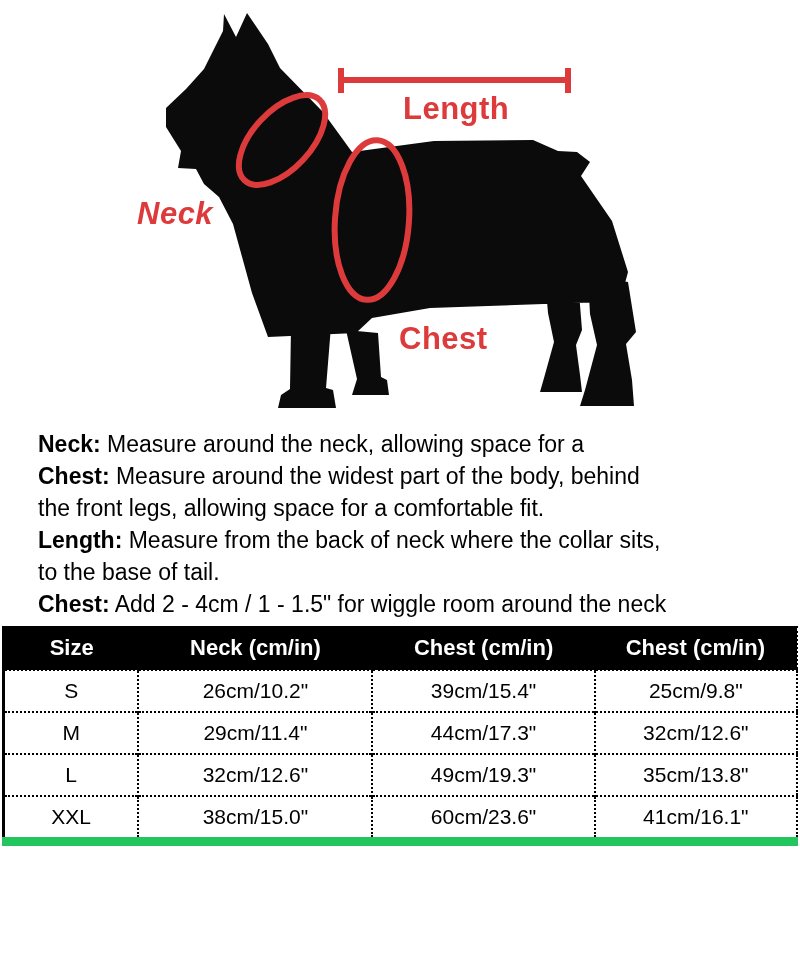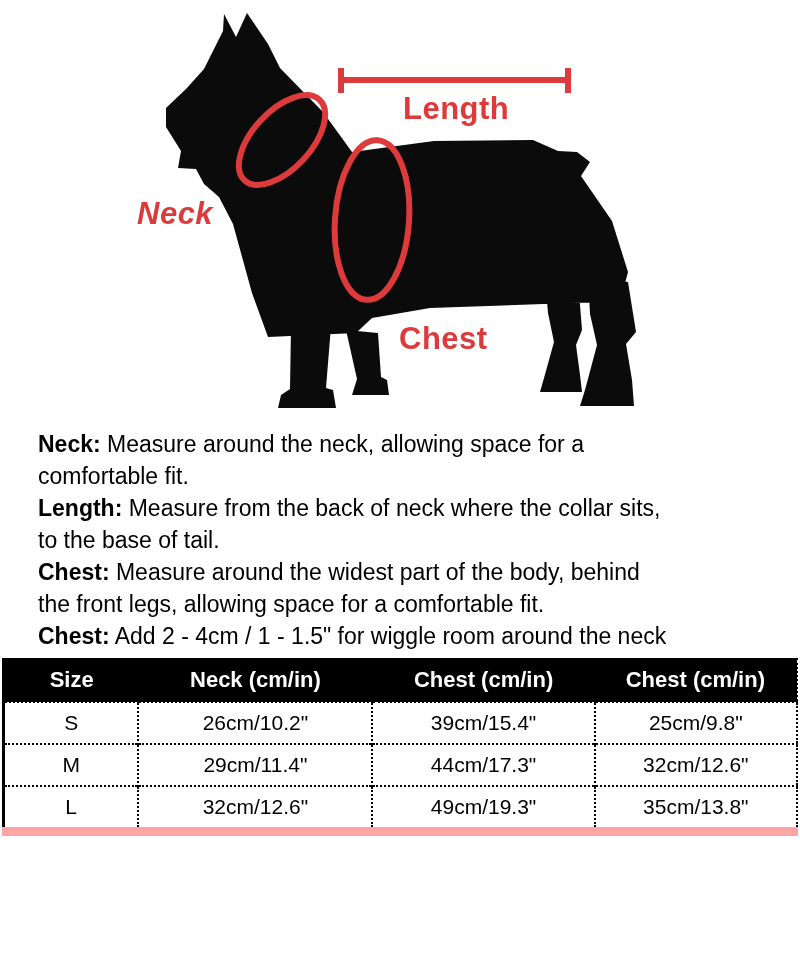--- a/index.html
+++ b/index.html
@@ -42,21 +42,21 @@
   .instructions p { margin: 0; }
   .instructions strong { font-weight: 700; }
 
   table.size-table {
     width: 796px;
     margin: 6px 2px 0 2px;
     border-collapse: collapse;
     table-layout: fixed;
     border-left: 3px solid #000000;
     border-right: 2px dotted #000000;
-    border-bottom: 9px solid #fca5a5;
+    border-bottom: 9px solid #22c55e;
   }
   table.size-table col.c-size   { width: 17%;   }
   table.size-table col.c-neck   { width: 29.5%; }
   table.size-table col.c-chest  { width: 28%;   }
   table.size-table col.c-length { width: 25.5%; }
   table.size-table thead th {
     background: #000000;
     color: #ffffff;
     font-size: 22px;
     font-weight: 700;
@@ -97,31 +97,30 @@
   </svg>
   <div class="fig-label neck">Neck</div>
   <div class="fig-label chest">Chest</div>
   <div class="fig-label length">Length</div>
 </div>
 
 <div class="instructions">
   <p>
     <strong>Neck:</strong>
     <span>Measure around the neck, allowing space for a</span><br>
-    <span>comfortable fit.</span>
+  </p>
+  <p>
+    <strong>Chest:</strong>
+    <span>Measure around the widest part of the body, behind</span><br>
+    <span>the front legs, allowing space for a comfortable fit.</span>
   </p>
   <p>
     <strong>Length:</strong>
     <span>Measure from the back of neck where the collar sits,</span><br>
     <span>to the base of tail.</span>
-  </p>
-  <p>
-    <strong>Chest:</strong>
-    <span>Measure around the widest part of the body, behind</span><br>
-    <span>the front legs, allowing space for a comfortable fit.</span>
   </p>
   <p>
     <strong>Chest:</strong>
     <span>Add 2 - 4cm / 1 - 1.5" for wiggle room around the neck</span><br>
   </p>
 </div>
 
 <table class="size-table">
   <colgroup>
     <col class="c-size">
@@ -149,14 +148,20 @@
       <td>29cm/11.4"</td>
       <td>44cm/17.3"</td>
       <td>32cm/12.6"</td>
     </tr>
     <tr>
       <td>L</td>
       <td>32cm/12.6"</td>
       <td>49cm/19.3"</td>
       <td>35cm/13.8"</td>
     </tr>
+    <tr>
+      <td>XXL</td>
+      <td>38cm/15.0"</td>
+      <td>60cm/23.6"</td>
+      <td>41cm/16.1"</td>
+    </tr>
   </tbody>
 </table>
 
 </body></html>

